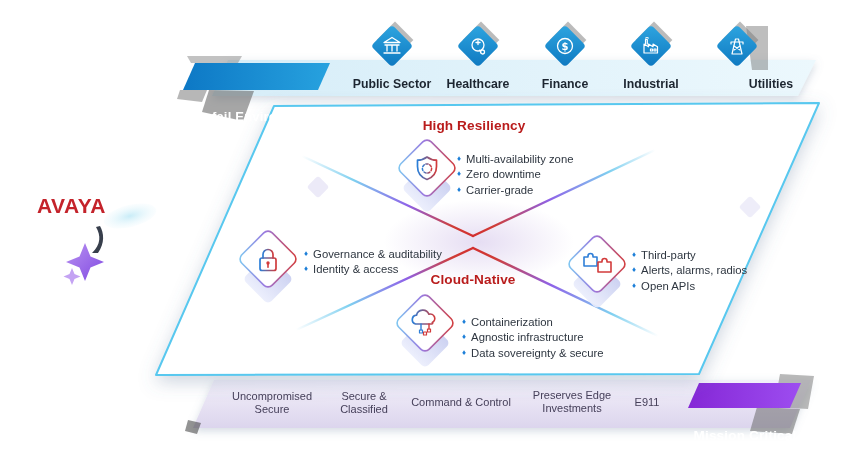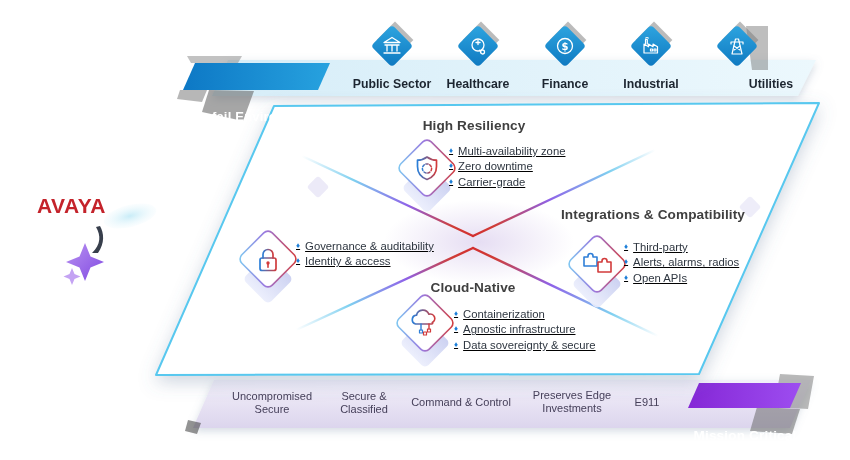--- a/index.html
+++ b/index.html
@@ -2,24 +2,24 @@
 <html><head>
 <meta charset="utf-8">
 <style>
   html,body{margin:0;padding:0;background:#fff;}
   #stage{position:relative;width:850px;height:460px;background:#ffffff;overflow:hidden;
          font-family:"Liberation Sans",sans-serif;}
   .abs{position:absolute;}
   svg{display:block;}
   
   .sector-label{font-size:12.3px;color:#1c2530;font-weight:700;transform:translateX(-50%);white-space:nowrap;}
-  .qtitle{font-size:13.6px;font-weight:700;color:#404040;transform:translateX(-50%);
+  .qtitle{font-size:13.6px;font-weight:700;color:#b91c1c;transform:translateX(-50%);
           text-align:left;white-space:nowrap;line-height:15px;letter-spacing:.1px;}
   .qtitle span{display:block;}
-  .blist{list-style:none;margin:0;padding:0;text-decoration:underline;}
+  .blist{list-style:none;margin:8px;padding:0;}
   .blist li{display:flex;align-items:center;gap:5px;height:15.6px;white-space:nowrap;}
   .blist .mk{flex:0 0 auto;font-size:8px;color:#1d7fd8;line-height:1;}
   .blist .mk::before{content:"\2666";}
   .blist .bt{font-size:11.3px;color:#2e3640;}
   .badge-text{font-weight:700;color:#ffffff;white-space:nowrap;
               transform:translate(-50%,-50%);letter-spacing:.2px;margin-top:40px;}
   .bottom-item{font-size:11px;color:#46405a;text-align:center;line-height:12.5px;
                transform:translate(-50%,-50%);white-space:nowrap;font-weight:500;}
   .bottom-item span{display:block;}
   #logo{font-size:21px;font-weight:800;color:#c4232b;letter-spacing:.5px;transform:scaleY(.95);}
@@ -251,22 +251,21 @@
       <path d="M-4,3 V9" stroke="#2f7fd8" stroke-width="1.4"></path>
       <path d="M0,3 V11" stroke="url(#iconGrad)" stroke-width="1.4"></path>
       <path d="M4,3 V8" stroke="#d23b3b" stroke-width="1.4"></path>
       <rect x="-5.5" y="9" width="3" height="3" stroke="#2f7fd8" stroke-width="1.2"></rect>
       <rect x="-1.5" y="11" width="3" height="3" stroke="#d23b3b" stroke-width="1.2"></rect>
       <rect x="2.5" y="8" width="3" height="3" stroke="#d23b3b" stroke-width="1.2"></rect>
     </g>
   </svg>
 
   <div class="abs qtitle" style="left:474px;top:118px">High Resiliency</div>
-  <div class="abs qtitle" style="left:653px;top:207px">Integrations &amp; Compatibility</div>
-  <div class="abs qtitle" style="left:473px;top:280px">Cloud-Native</div>
+  <div class="abs qtitle" style="left:473px;top:272px">Cloud-Native</div>
 
   <ul class="abs blist" style="left:449px;top:143px">
     <li>
         <span class="mk"></span>
         <span class="bt">Multi-availability zone</span>
       </li>
     <li>
         <span class="mk"></span>
         <span class="bt">Zero downtime</span>
       </li>

